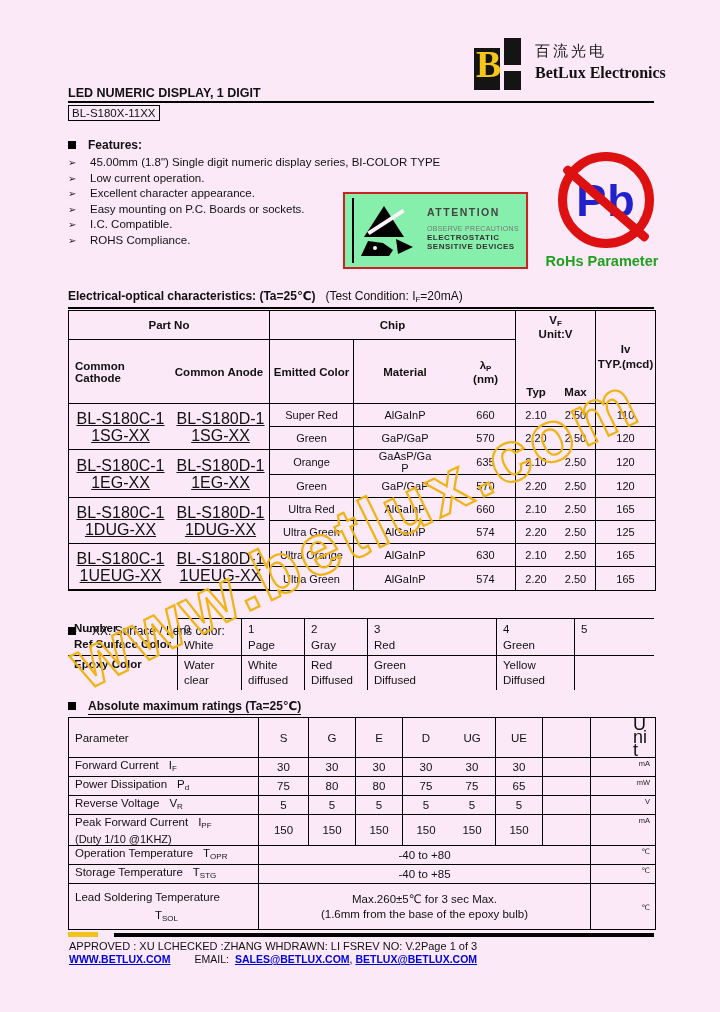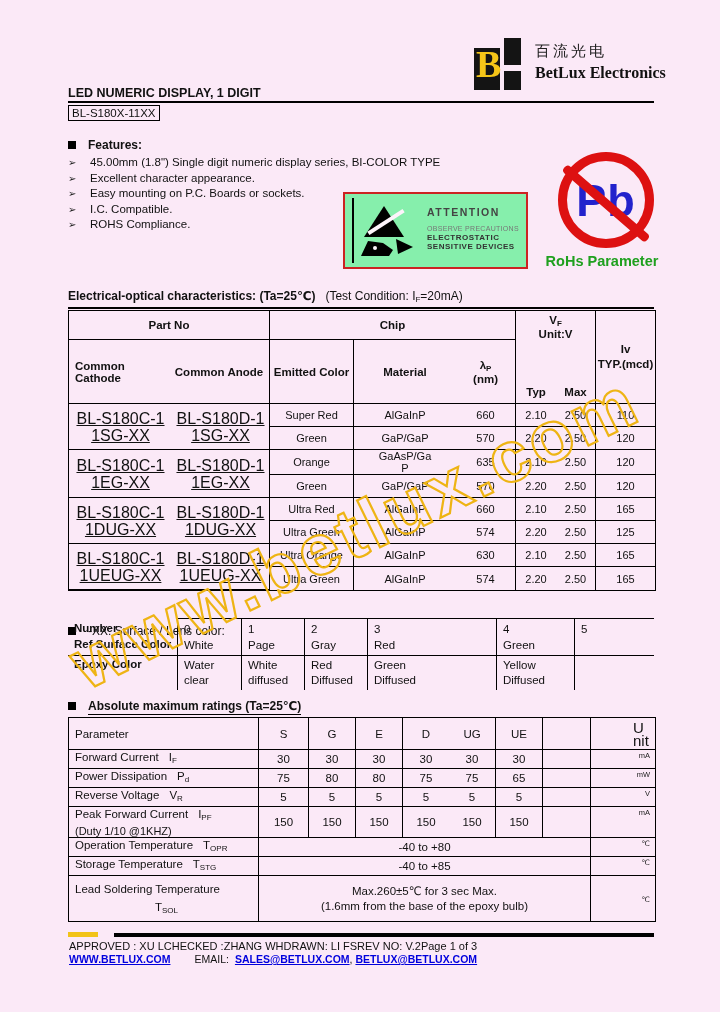--- a/index.html
+++ b/index.html
@@ -101,21 +101,21 @@
   .t3 { position:absolute; left:68px; top:717px; width:586px; border:1.5px solid #000; }
   .t3 th, .t3 td { border-right:1px solid #000; border-bottom:1px solid #000;
                    text-align:center; vertical-align:middle; font-size:11.5px; font-weight:normal; }
   .t3 .nbr { border-right:none; }
   .t3 .lastcol { border-right:none; }
   .t3 tr.hdr th { height:32px; }
   .t3 th.param, .t3 td.param { text-align:left; padding-left:6px; }
   .t3 td { height:15px; }
   .t3 .unit { font-size:7.5px; text-align:right; vertical-align:top; padding:1px 5px 0 0; color:#222; }
   .t3 .unith { width:18px; margin-left:auto; margin-right:4px; word-break:break-all;
-               text-align:left; line-height:13px; font-size:15px; }
+               text-align:left; line-height:13px; font-size:18px; }
   .t3 sub { font-size:8px; }
   .t3 .sym { margin-left:10px; }
   .t3 .extra { font-size:11px; }
   .t3 tr:last-child td { border-bottom:none; }
   .t3 .tsol { text-align:center; margin-top:4px; }
   .t3 .sold1 { line-height:15px; }
 
   sub { font-size:8px; vertical-align:-2px; }
 
   
@@ -150,20 +150,21 @@
   </div>
 
   <div class="doc-title">LED NUMERIC DISPLAY, 1 DIGIT</div>
   <div class="title-rule"></div>
   <span class="pn-box">BL-S180X-11XX</span>
 
   <div class="features">
     <div class="feat-head"><span class="sq"></span><span>Features:</span></div>
     <div id="feat-list">
         <div class="feat-item"><span class="arr">➢</span><span>45.00mm (1.8") Single digit numeric display series, BI-COLOR TYPE</span></div>
+        <div class="feat-item"><span class="arr">➢</span><span>Low current operation.</span></div>
         <div class="feat-item"><span class="arr">➢</span><span>Excellent character appearance.</span></div>
         <div class="feat-item"><span class="arr">➢</span><span>Easy mounting on P.C. Boards or sockets.</span></div>
         <div class="feat-item"><span class="arr">➢</span><span>I.C. Compatible.</span></div>
         <div class="feat-item"><span class="arr">➢</span><span>ROHS Compliance.</span></div>
       </div>
   </div>
 
   <div class="esd-box">
     <div class="esd-vline"></div>
     <svg class="esd-icon" width="58" height="52" viewBox="0 0 58 52">

